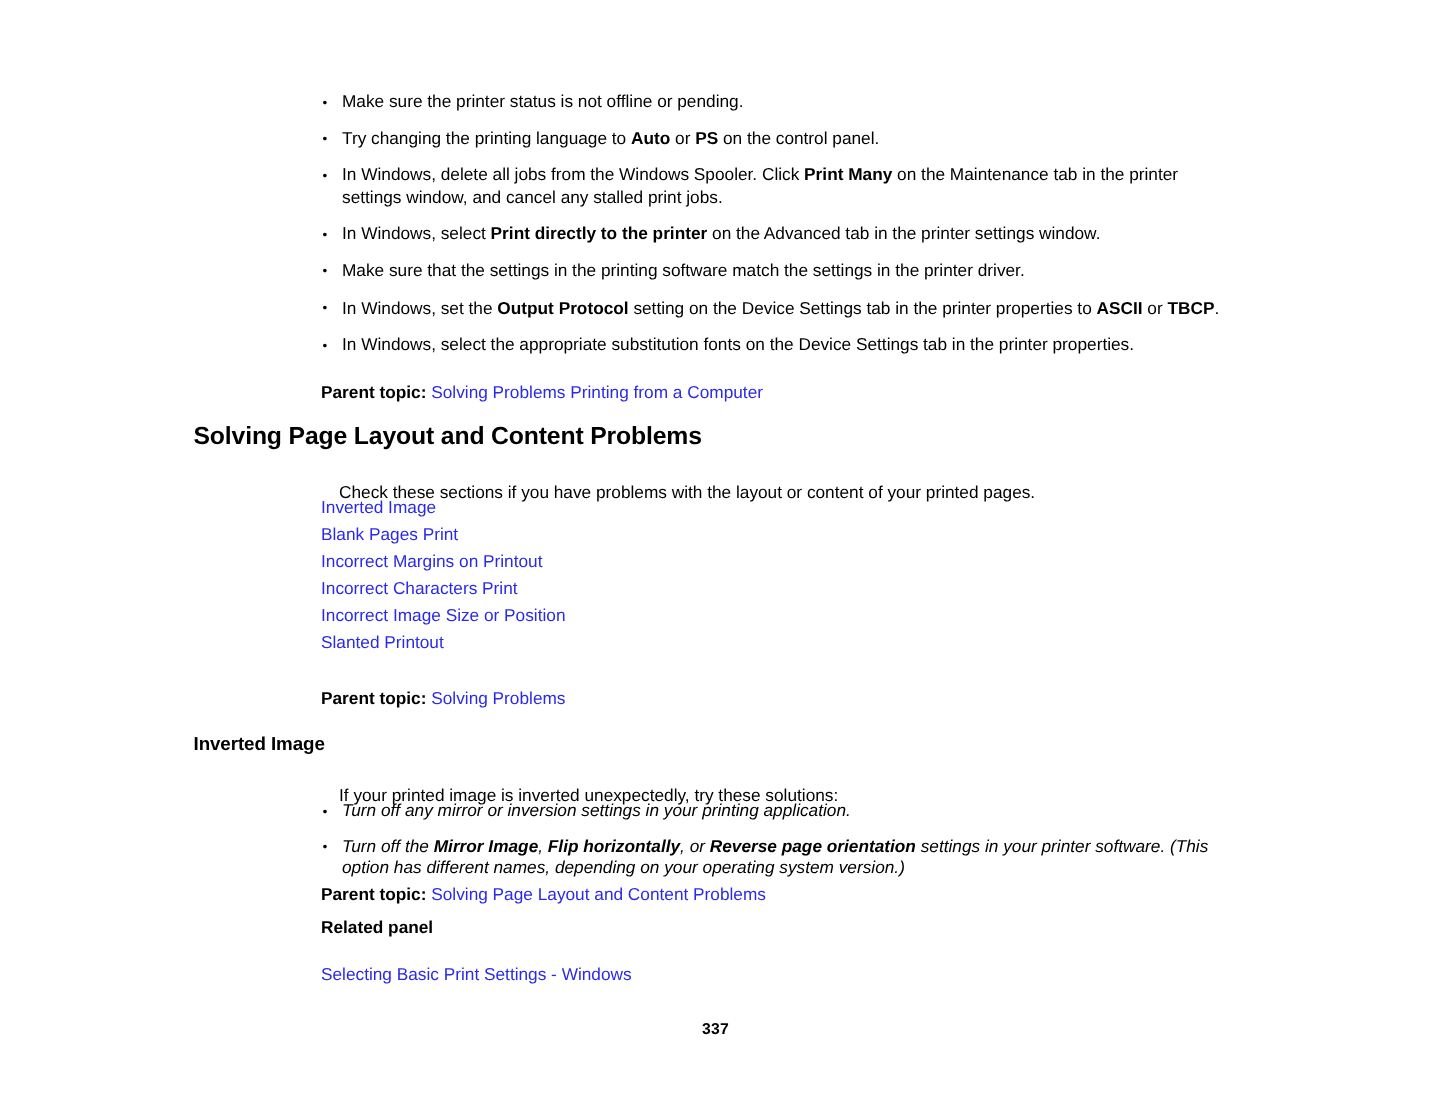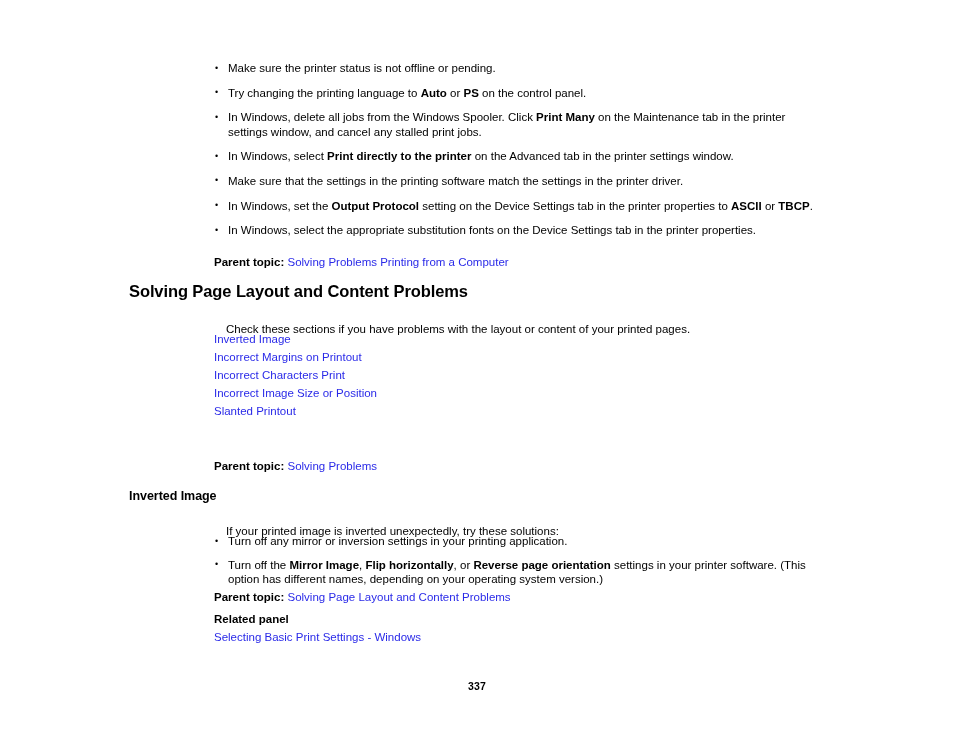--- a/index.html
+++ b/index.html
@@ -156,20 +156,21 @@
     <h1 class="section-title">Solving Page Layout and Content Problems</h1>
   </div>
 
   <div class="blk body-col" style="top:310px; left:0;">
     <p class="body-text">Check these sections if you have problems with the layout or content of your printed pages.</p>
   </div>
 
   <div class="blk body-col" style="top:330px; left:0;">
     <ul class="linklist" id="section-links">
         <li><a class="doclink" href="#">Inverted Image</a></li>
+        <li><a class="doclink" href="#">Blank Pages Print</a></li>
         <li><a class="doclink" href="#">Incorrect Margins on Printout</a></li>
         <li><a class="doclink" href="#">Incorrect Characters Print</a></li>
         <li><a class="doclink" href="#">Incorrect Image Size or Position</a></li>
         <li><a class="doclink" href="#">Slanted Printout</a></li>
       </ul>
   </div>
 
   <div class="blk body-col" style="top:459px; left:0;">
     <p class="meta-line">
       <span class="meta-label">Parent topic:</span>
@@ -178,36 +179,36 @@
   </div>
 
   <div class="blk heading-col" style="top:489px; left:0;">
     <h2 class="sub-title">Inverted Image</h2>
   </div>
 
   <div class="blk body-col" style="top:512px; left:0;">
     <p class="body-text">If your printed image is inverted unexpectedly, try these solutions:</p>
   </div>
 
-  <div class="blk body-col" style="top:534px; left:0;">
+  <div class="blk body-col" style="top:534px; left:0;font-style:italic;">
     <ul class="bullets tight" id="sub-bullets">
         <li><span>Turn off any mirror or inversion settings in your printing application.</span></li>
         <li><span>Turn off the </span><b>Mirror Image</b><span>, </span><b>Flip horizontally</b><span>, or </span><b>Reverse page orientation</b><span> settings in your printer software. (This option has different names, depending on your operating system version.)</span></li>
       </ul>
   </div>
 
   <div class="blk body-col" style="top:590px; left:0;">
     <p class="meta-line">
       <span class="meta-label">Parent topic:</span>
       <a class="doclink" href="#">Solving Page Layout and Content Problems</a>
     </p>
   </div>
 
   <div class="blk body-col" style="top:612px; left:0;">
     <p class="meta-line meta-label">Related panel</p>
-    <ul class="linklist" id="related-task-links" style="margin-top:1px;text-align:right;">
+    <ul class="linklist" id="related-task-links" style="margin-top:14px;text-align:right;">
         <li><a class="doclink" href="#">Selecting Basic Print Settings - Windows</a></li>
       </ul>
   </div>
 
   <div class="page-number">337</div>
 
 </div>
 
 </body></html>

